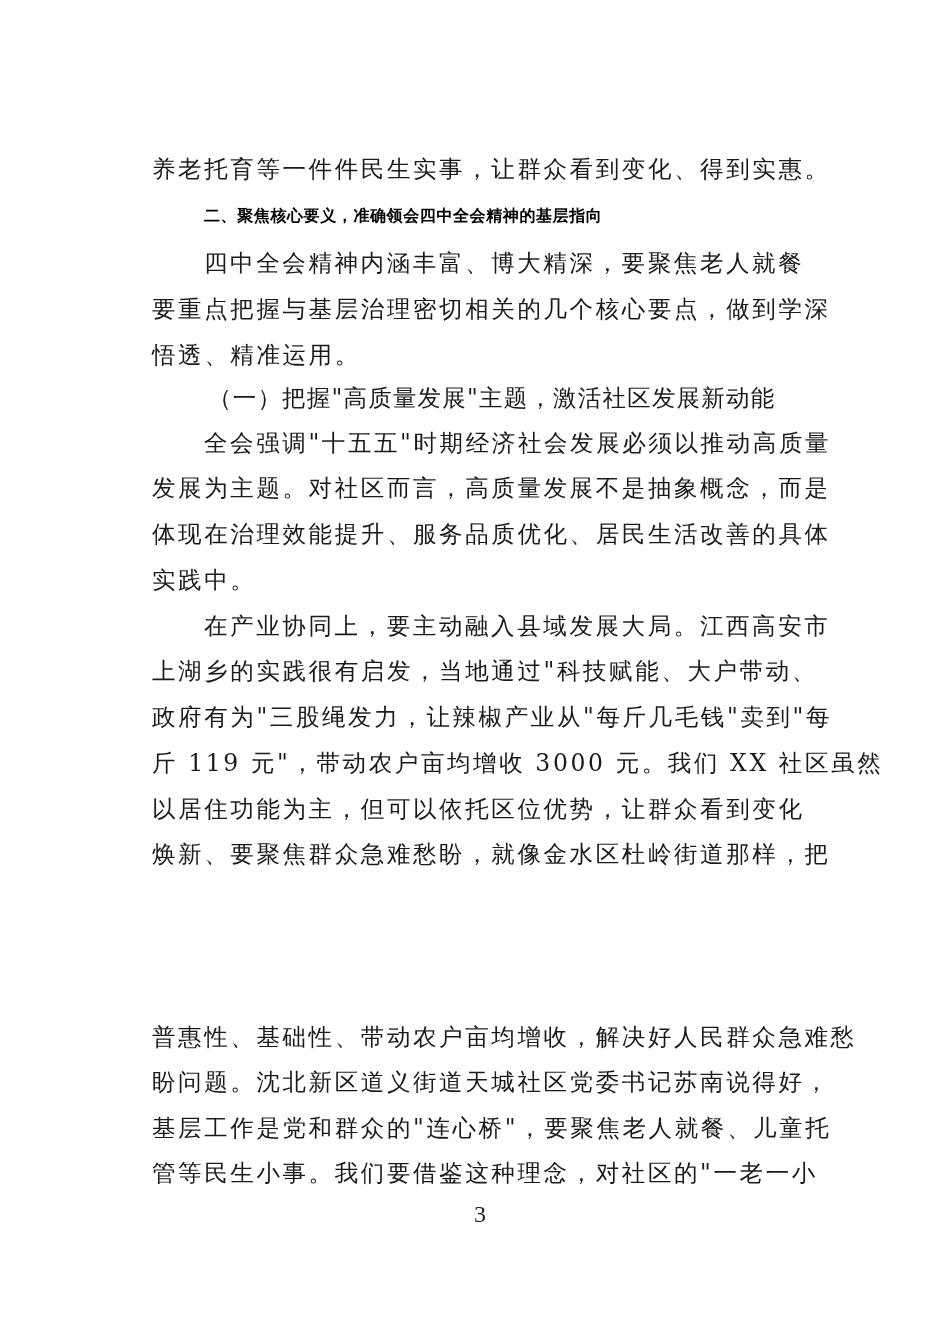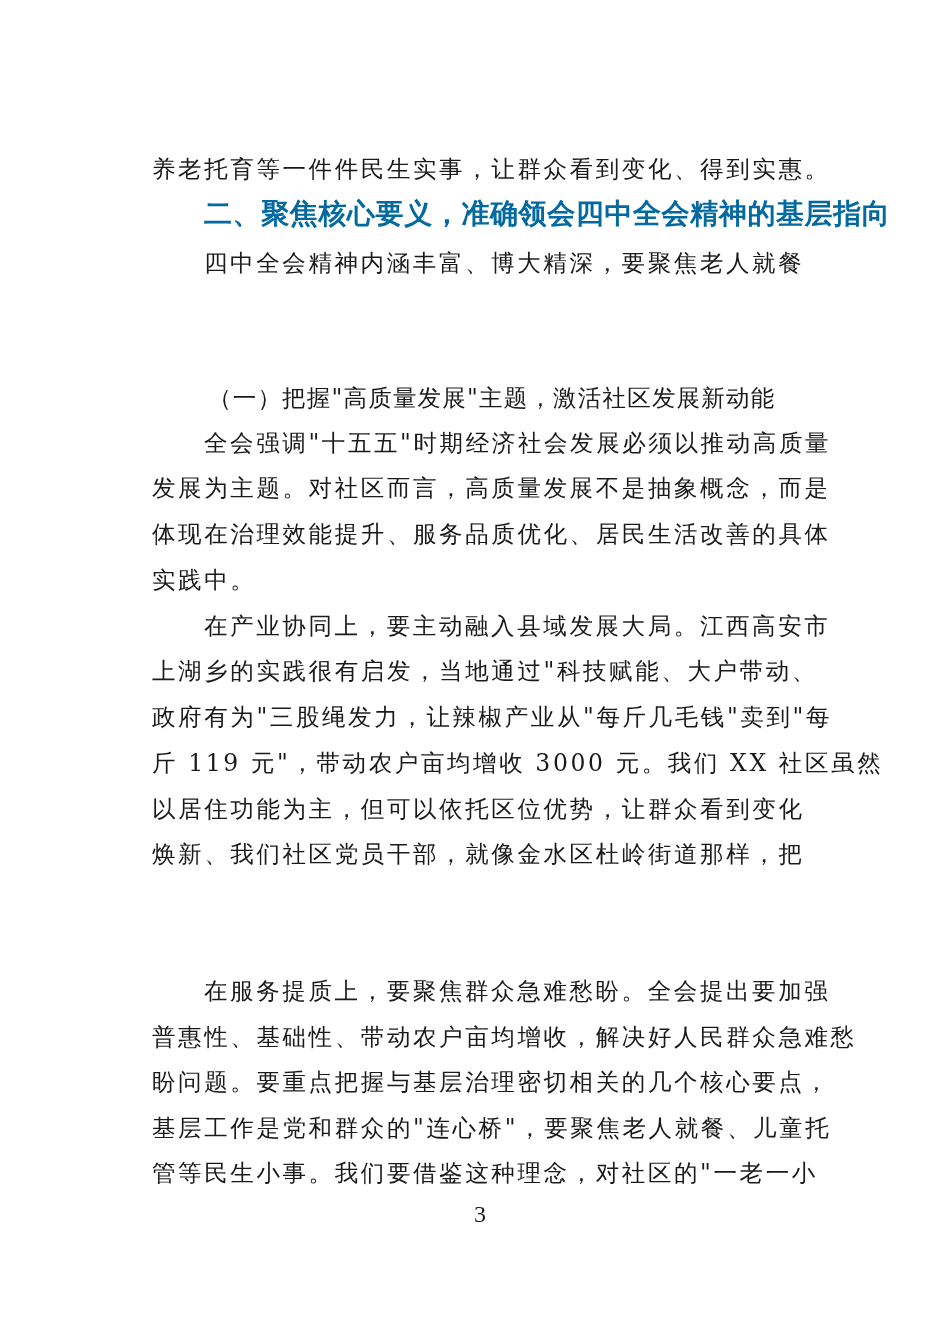--- a/index.html
+++ b/index.html
@@ -12,55 +12,56 @@
       height: 48px;
       line-height: 48px;
       font-family: "DejaVu Serif", "Liberation Serif", serif;
       font-size: 23.5px;
       color: #1a1a1a;
       white-space: nowrap;
       letter-spacing: 2.6px;
     }
     .indent { left: 199px; }
     .heading {
-      font-family: Liberation Mono, monospace;
+      font-family: Liberation Sans, sans-serif;
       font-weight: bold;
-      font-size: 28px;
+      font-size: 16px;
       letter-spacing: 0.6px;
-      color: #0369a1;
+      color: #000000;
     }
     .subheading { left: 203px; letter-spacing: 1.2px; }
     .page-number {
       position: absolute;
       left: 0; width: 950px;
       top: 1183px;
       text-align: center;
       font-family: "Liberation Serif", serif;
       font-size: 24px;
       color: #1a1a1a;
     }
   </style>
 </head>
 <body>
 
 <div class="page">
   <div class="line" style="top:127px">养老托育等一件件民生实事，让群众看到变化、得到实惠。</div>
   <div class="line indent heading" style="top:174px">二、聚焦核心要义，准确领会四中全会精神的基层指向</div>
   <div class="line indent" style="top:221px">四中全会精神内涵丰富、博大精深，要聚焦老人就餐</div>
+  <div class="line" style="top:267px">要重点把握与基层治理密切相关的几个核心要点，做到学深</div>
+  <div class="line" style="top:313px">悟透、精准运用。</div>
   <div class="line subheading" style="top:356px">（一）把握"高质量发展"主题，激活社区发展新动能</div>
   <div class="line indent" style="top:401px">全会强调"十五五"时期经济社会发展必须以推动高质量</div>
   <div class="line" style="top:446px">发展为主题。对社区而言，高质量发展不是抽象概念，而是</div>
   <div class="line" style="top:538px">实践中。</div>
   <div class="line" style="top:492px">体现在治理效能提升、服务品质优化、居民生活改善的具体</div>
   <div class="line indent" style="top:584px">在产业协同上，要主动融入县域发展大局。江西高安市</div>
   <div class="line" style="top:629px">上湖乡的实践很有启发，当地通过"科技赋能、大户带动、</div>
   <div class="line" style="top:675px">政府有为"三股绳发力，让辣椒产业从"每斤几毛钱"卖到"每</div>
   <div class="line" style="top:721px">斤 119 元"，带动农户亩均增收 3000 元。我们 XX 社区虽然</div>
   <div class="line" style="top:767px">以居住功能为主，但可以依托区位优势，让群众看到变化</div>
-  <div class="line" style="top:812px">焕新、我们社区党员干部，就像金水区杜岭街道那样，把</div>
-  <div class="line indent" style="top:949px">在服务提质上，要聚焦群众急难愁盼。全会提出要加强</div>
+  <div class="line" style="top:812px">焕新、要聚焦群众急难愁盼，就像金水区杜岭街道那样，把</div>
   <div class="line" style="top:995px">普惠性、基础性、带动农户亩均增收，解决好人民群众急难愁</div>
-  <div class="line" style="top:1040px">盼问题。要重点把握与基层治理密切相关的几个核心要点，</div>
+  <div class="line" style="top:1040px">盼问题。沈北新区道义街道天城社区党委书记苏南说得好，</div>
   <div class="line" style="top:1086px">基层工作是党和群众的"连心桥"，要聚焦老人就餐、儿童托</div>
   <div class="line" style="top:1131px">管等民生小事。我们要借鉴这种理念，对社区的"一老一小</div>
 
   <div class="page-number">3</div>
 </div>
 
 </body></html>

